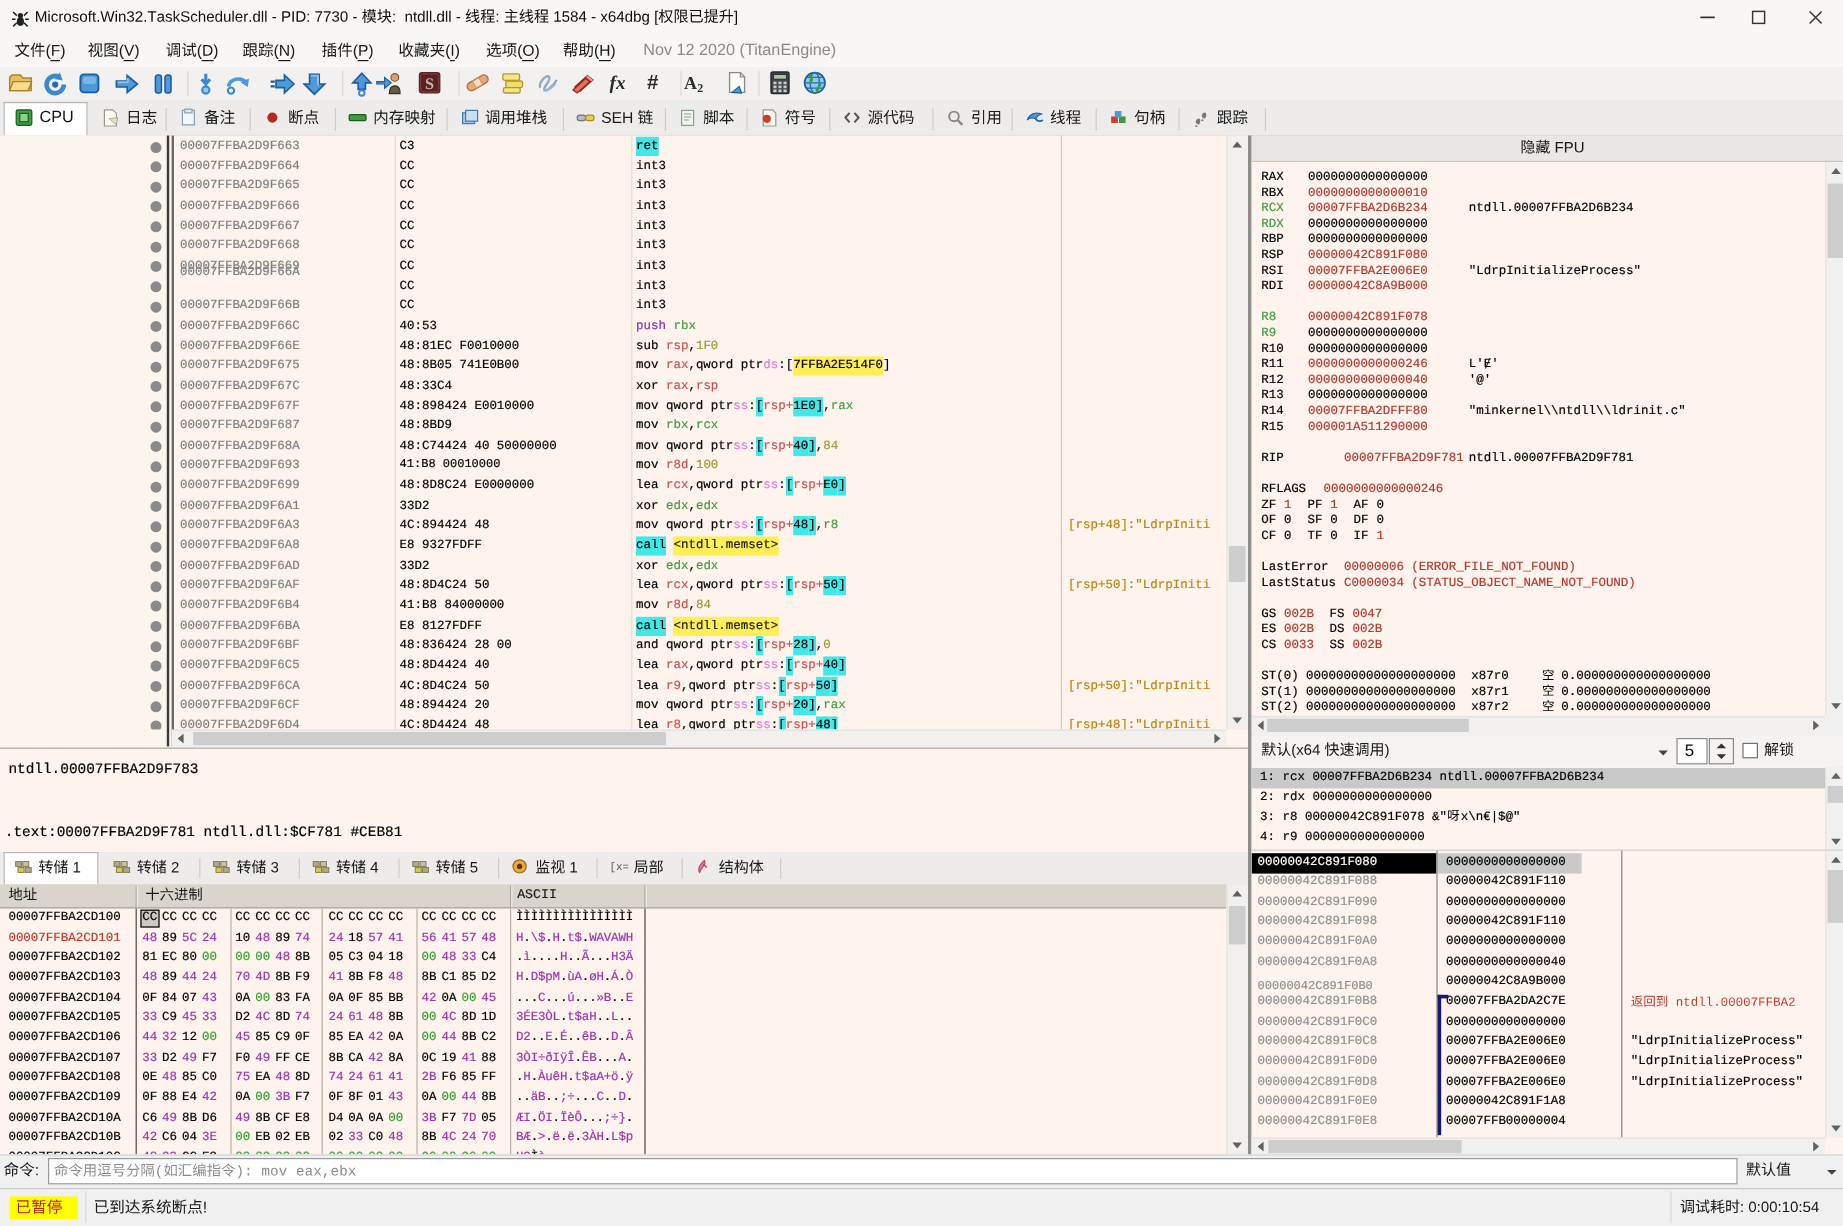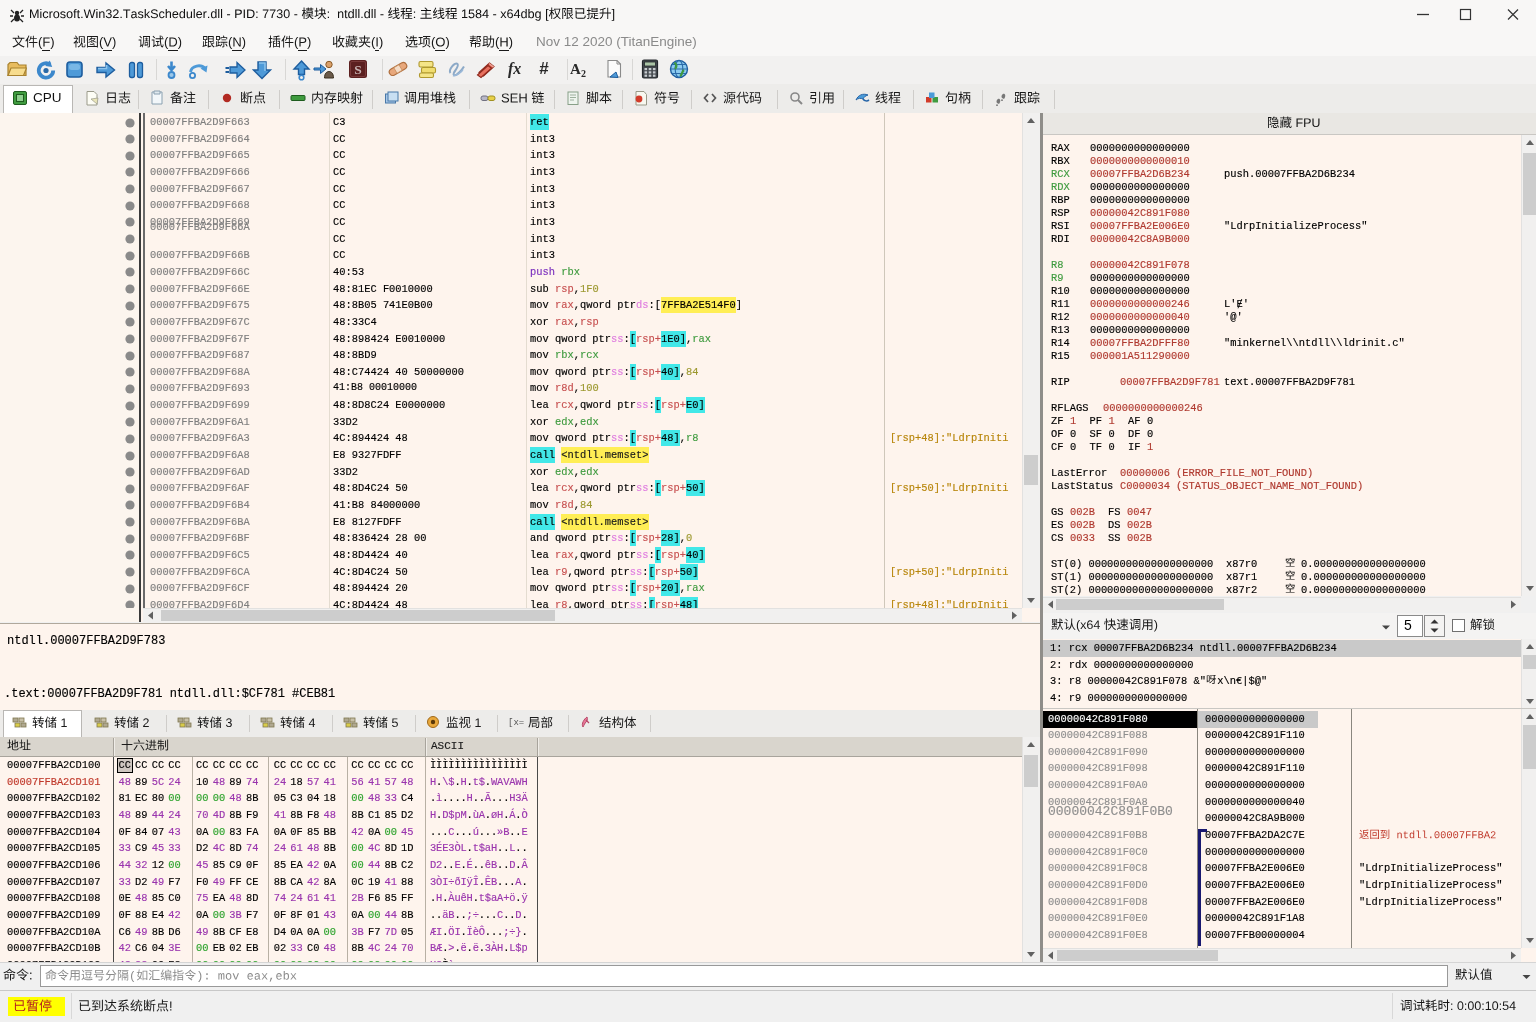--- a/index.html
+++ b/index.html
@@ -533,21 +533,21 @@
 <svg style="position:absolute;left:1267px;top:116px" width="55" height="18" viewBox="0 0 55 18">
     <path d="M6 8.9V10.8C6 11.7 6.2 11.9 7.3 11.9C7.6 11.9 8.9 11.9 9.2 11.9C10 11.9 10.3 11.6 10.4 10.3C10.1 10.3 9.8 10.2 9.6 10C9.6 11 9.5 11.1 9.1 11.1C8.8 11.1 7.6 11.1 7.4 11.1C6.9 11.1 6.8 11 6.8 10.8V8.9ZM4.9 8.9C4.7 9.6 4.3 10.6 3.9 11.2L4.6 11.6C5 11 5.4 9.9 5.6 9.2ZM6.8 8.4C7.5 8.9 8.3 9.6 8.8 10L9.3 9.5C8.9 9 8 8.3 7.3 7.9ZM9.9 9C10.4 9.8 11 10.8 11.2 11.5L12 11.2C11.8 10.5 11.2 9.5 10.6 8.7ZM6.8 0.6C6.3 1.4 5.5 2.5 4.5 3.3C4.7 3.4 5 3.7 5.1 3.9L5.1 3.8V4.3H10.4V5.3H5.4V6H10.4V7.1H5.1V7.9H11.2V3.5H9.1C9.5 3 10 2.4 10.3 1.9L9.8 1.5L9.6 1.5H7.2C7.4 1.3 7.5 1 7.6 0.8ZM5.5 3.5C5.9 3.1 6.3 2.7 6.7 2.2H9.1C8.8 2.7 8.4 3.2 8.1 3.5ZM1 1V12H1.9V1.9H3.5C3.2 2.7 2.9 3.9 2.5 4.8C3.4 5.8 3.7 6.6 3.7 7.3C3.7 7.7 3.6 8 3.4 8.1C3.3 8.2 3.2 8.2 3 8.2C2.8 8.3 2.6 8.2 2.3 8.2C2.4 8.5 2.5 8.8 2.5 9.1C2.8 9.1 3.1 9.1 3.4 9C3.6 9 3.8 8.9 4 8.8C4.4 8.6 4.5 8.1 4.5 7.4C4.5 6.6 4.3 5.7 3.4 4.7C3.8 3.7 4.3 2.4 4.6 1.4L4 1L3.9 1Z M22.9 5.1C22.7 6.2 22.4 7.2 22 8.1C21.8 7.1 21.7 5.8 21.6 4.3H24.4V3.5H23.6L23.9 3.3C23.7 2.9 23.1 2.5 22.7 2.3L22.1 2.7C22.5 2.9 22.9 3.2 23.1 3.5H21.6L21.6 2.7H21.2V2.2H24.3V1.4H21.2V0.5H20.3V1.4H17.1V0.5H16.2V1.4H13.2V2.2H16.2V3H17.1V2.2H20.3V3.1H20.7L20.8 3.5H15.3V5.7H14.3V3.6H13.6V6.9H14.3V6.5H15.3V7V7.5H13V8.3H13.7V8.9C13.7 9.7 13.6 10.8 12.9 11.6C13.1 11.7 13.4 11.9 13.5 12C14.3 11.1 14.4 9.8 14.4 8.9V8.3H15.3C15.2 9.5 15.1 10.7 14.5 11.6C14.7 11.7 15.1 11.9 15.2 12C16 10.6 16.1 8.5 16.1 7V4.3H20.8C20.9 6.3 21.1 7.9 21.4 9.2C21.2 9.6 20.9 9.9 20.6 10.3V9.9H19.2V9H20.5V6.6H19.2V5.8H20.5V5.1H16.8V11.3H17.5V10.6H20.4C20 10.9 19.7 11.2 19.3 11.4C19.5 11.6 19.9 11.9 20 12C20.6 11.5 21.2 10.9 21.7 10.2C22.1 11.4 22.7 12 23.4 12C24.1 12 24.5 11.7 24.6 10C24.4 9.9 24.1 9.8 23.9 9.6C23.9 10.8 23.7 11.2 23.5 11.2C23.1 11.2 22.6 10.6 22.3 9.3C23 8.2 23.4 6.8 23.8 5.3ZM18.5 9.9H17.5V9H18.5ZM18.5 6.6H17.5V5.8H18.5ZM17.5 7.3H19.8V8.4H17.5Z M30.7 3.4V6.6H35.5V7.5H30.7V11H29.5V2.4H35.6V3.4Z M43.8 5Q43.8 6.2 43 6.9Q42.2 7.6 40.8 7.6H38.3V11H37.1V2.4H40.8Q42.2 2.4 43 3.1Q43.8 3.8 43.8 5ZM42.6 5Q42.6 3.3 40.6 3.3H38.3V6.7H40.7Q42.6 6.7 42.6 5Z M48.9 11.1Q47.9 11.1 47.1 10.7Q46.3 10.4 45.8 9.6Q45.4 8.9 45.4 7.9V2.4H46.6V7.8Q46.6 9 47.2 9.6Q47.8 10.2 48.9 10.2Q50.1 10.2 50.7 9.5Q51.3 8.9 51.3 7.7V2.4H52.5V7.8Q52.5 8.8 52.1 9.6Q51.6 10.3 50.8 10.7Q50 11.1 48.9 11.1Z" fill="#1a1a1a"></path>
   </svg>
 <div style="position:absolute;left:1043px;top:135px;width:493px;height:461px;background:#fef4ed"></div>
 <div class="m abs" style="left:1051px;top:142px;font-size:10.4px;color:#000">RAX</div>
 <div class="m abs" style="left:1090px;top:142px;font-size:10.4px;color:#000">0000000000000000</div>
 <div class="m abs" style="left:1051px;top:155px;font-size:10.4px;color:#000">RBX</div>
 <div class="m abs" style="left:1090px;top:155px;font-size:10.4px;color:#b03a30">0000000000000010</div>
 <div class="m abs" style="left:1051px;top:168px;font-size:10.4px;color:#3f9b3f">RCX</div>
 <div class="m abs" style="left:1090px;top:168px;font-size:10.4px;color:#b03a30">00007FFBA2D6B234</div>
-<div class="m abs" style="left:1224px;top:168px;font-size:10.4px;color:#000">push.00007FFBA2D6B234</div>
+<div class="m abs" style="left:1224px;top:168px;font-size:10.4px;color:#000">ntdll.00007FFBA2D6B234</div>
 <div class="m abs" style="left:1051px;top:181px;font-size:10.4px;color:#3f9b3f">RDX</div>
 <div class="m abs" style="left:1090px;top:181px;font-size:10.4px;color:#000">0000000000000000</div>
 <div class="m abs" style="left:1051px;top:194px;font-size:10.4px;color:#000">RBP</div>
 <div class="m abs" style="left:1090px;top:194px;font-size:10.4px;color:#000">0000000000000000</div>
 <div class="m abs" style="left:1051px;top:207px;font-size:10.4px;color:#000">RSP</div>
 <div class="m abs" style="left:1090px;top:207px;font-size:10.4px;color:#b03a30">00000042C891F080</div>
 <div class="m abs" style="left:1051px;top:220px;font-size:10.4px;color:#000">RSI</div>
 <div class="m abs" style="left:1090px;top:220px;font-size:10.4px;color:#b03a30">00007FFBA2E006E0</div>
 <div class="m abs" style="left:1224px;top:220px;font-size:10.4px;color:#000">"LdrpInitializeProcess"</div>
 <div class="m abs" style="left:1051px;top:233px;font-size:10.4px;color:#000">RDI</div>
@@ -566,21 +566,21 @@
 <div class="m abs" style="left:1224px;top:311px;font-size:10.4px;color:#000">'@'</div>
 <div class="m abs" style="left:1051px;top:324px;font-size:10.4px;color:#000">R13</div>
 <div class="m abs" style="left:1090px;top:324px;font-size:10.4px;color:#000">0000000000000000</div>
 <div class="m abs" style="left:1051px;top:337px;font-size:10.4px;color:#000">R14</div>
 <div class="m abs" style="left:1090px;top:337px;font-size:10.4px;color:#b03a30">00007FFBA2DFFF80</div>
 <div class="m abs" style="left:1224px;top:337px;font-size:10.4px;color:#000">"minkernel\\ntdll\\ldrinit.c"</div>
 <div class="m abs" style="left:1051px;top:350px;font-size:10.4px;color:#000">R15</div>
 <div class="m abs" style="left:1090px;top:350px;font-size:10.4px;color:#b03a30">000001A511290000</div>
 <div class="m abs" style="left:1051px;top:376px;font-size:10.4px;color:#000">RIP</div>
 <div class="m abs" style="left:1120px;top:376px;font-size:10.4px;color:#b03a30">00007FFBA2D9F781</div>
-<div class="m abs" style="left:1224px;top:376px;font-size:10.4px;color:#000">text.00007FFBA2D9F781</div>
+<div class="m abs" style="left:1224px;top:376px;font-size:10.4px;color:#000">ntdll.00007FFBA2D9F781</div>
 <div class="m abs" style="left:1051px;top:402px;font-size:10.4px;color:#000">RFLAGS</div>
 <div class="m abs" style="left:1103px;top:402px;font-size:10.4px;color:#b03a30">0000000000000246</div>
 <div class="m abs" style="left:1051px;top:415px;font-size:10.4px;color:#000">ZF</div>
 <div class="m abs" style="left:1070px;top:415px;font-size:10.4px;color:#b03a30">1</div>
 <div class="m abs" style="left:1089.5px;top:415px;font-size:10.4px;color:#000">PF</div>
 <div class="m abs" style="left:1108.5px;top:415px;font-size:10.4px;color:#b03a30">1</div>
 <div class="m abs" style="left:1128.0px;top:415px;font-size:10.4px;color:#000">AF</div>
 <div class="m abs" style="left:1147.0px;top:415px;font-size:10.4px;color:#000">0</div>
 <div class="m abs" style="left:1051px;top:428px;font-size:10.4px;color:#000">OF</div>
 <div class="m abs" style="left:1070px;top:428px;font-size:10.4px;color:#000">0</div>
@@ -837,21 +837,21 @@
 <div class="m abs" style="left:5px;top:20.15px;font-size:10.4px;color:#8f8f8f">00000042C891F088</div>
 <div class="m abs" style="left:162px;top:20.15px;font-size:10.4px;color:#000">00000042C891F110</div>
 <div class="m abs" style="left:5px;top:36.8px;font-size:10.4px;color:#8f8f8f">00000042C891F090</div>
 <div class="m abs" style="left:162px;top:36.8px;font-size:10.4px;color:#000">0000000000000000</div>
 <div class="m abs" style="left:5px;top:53.449999999999996px;font-size:10.4px;color:#8f8f8f">00000042C891F098</div>
 <div class="m abs" style="left:162px;top:53.449999999999996px;font-size:10.4px;color:#000">00000042C891F110</div>
 <div class="m abs" style="left:5px;top:70.1px;font-size:10.4px;color:#8f8f8f">00000042C891F0A0</div>
 <div class="m abs" style="left:162px;top:70.1px;font-size:10.4px;color:#000">0000000000000000</div>
 <div class="m abs" style="left:5px;top:86.75px;font-size:10.4px;color:#8f8f8f">00000042C891F0A8</div>
 <div class="m abs" style="left:162px;top:86.75px;font-size:10.4px;color:#000">0000000000000040</div>
-<div class="m abs" style="left:5px;top:95px;font-size:13px;color:#8f8f8f">00000042C891F0B0</div>
+<div class="m abs" style="left:5px;top:108px;font-size:10px;color:#8f8f8f">00000042C891F0B0</div>
 <div class="m abs" style="left:162px;top:103.4px;font-size:10.4px;color:#000">00000042C8A9B000</div>
 <div class="m abs" style="left:5px;top:120.05000000000001px;font-size:10.4px;color:#8f8f8f">00000042C891F0B8</div>
 <div class="m abs" style="left:162px;top:120.05000000000001px;font-size:10.4px;color:#000">00007FFBA2DA2C7E</div>
 <svg style="position:absolute;left:316px;top:119.55000000000001px" width="165" height="15" viewBox="0 0 165 15">
       <path d="M0.8 1.2C1.3 1.7 1.9 2.4 2.2 2.9L2.9 2.4C2.5 2 1.9 1.3 1.4 0.8ZM2.6 4.3H0.5V5H1.8V8C1.4 8.2 0.9 8.6 0.3 9.1L0.9 9.8C1.3 9.2 1.8 8.6 2.1 8.6C2.4 8.6 2.7 9 3.2 9.2C3.9 9.6 4.8 9.7 6.1 9.7C7.1 9.7 9 9.6 9.8 9.6C9.8 9.4 9.9 9 10 8.8C8.9 8.9 7.3 9 6.1 9C5 9 4 8.9 3.3 8.5C3 8.4 2.8 8.2 2.6 8.1ZM5 4.9C5.5 5.3 6.1 5.8 6.7 6.3C6 6.9 5.2 7.4 4.4 7.7C4.5 7.8 4.8 8.1 4.8 8.3C5.7 8 6.5 7.4 7.2 6.8C7.9 7.3 8.5 7.9 8.8 8.3L9.4 7.7C9 7.3 8.4 6.8 7.8 6.2C8.5 5.4 9 4.4 9.3 3.2L8.9 3.1L8.7 3.1H4.8V1.8C6.5 1.8 8.4 1.5 9.7 1.2L9 0.6C7.9 0.9 5.8 1.1 4 1.2V3.5C4 4.7 3.9 6.5 2.9 7.7C3.1 7.8 3.4 8 3.5 8.1C4.5 6.9 4.7 5.2 4.8 3.8H8.4C8.1 4.5 7.7 5.2 7.2 5.8C6.6 5.3 6.1 4.8 5.6 4.4Z M14.3 4H16.8V6.3H14.3ZM13.6 3.2V7H17.6V3.2ZM11.3 0.8V10H12.1V9.4H19.1V10H20V0.8ZM12.1 8.7V1.6H19.1V8.7Z M27.5 1.3V7.6H28.2V1.3ZM29.5 0.6V8.8C29.5 8.9 29.5 9 29.3 9C29.1 9 28.5 9 27.9 9C28.1 9.2 28.2 9.5 28.2 9.8C29 9.8 29.5 9.7 29.9 9.6C30.2 9.5 30.3 9.3 30.3 8.8V0.6ZM21.4 8.7 21.6 9.5C23 9.2 25 8.8 26.8 8.5L26.8 7.8L24.6 8.2V6.5H26.7V5.8H24.6V4.7H23.9V5.8H21.8V6.5H23.9V8.3ZM22 4.6C22.3 4.5 22.7 4.4 25.9 4.1C26.1 4.4 26.2 4.6 26.3 4.8L26.9 4.4C26.6 3.8 25.9 2.8 25.3 2.1L24.7 2.5C25 2.8 25.3 3.2 25.5 3.5L22.9 3.7C23.3 3.2 23.7 2.5 24.1 1.8H26.9V1.1H21.5V1.8H23.2C22.9 2.5 22.4 3.2 22.3 3.4C22.1 3.6 21.9 3.8 21.8 3.8C21.9 4.1 22 4.4 22 4.6Z M41.8 9.2V5.6Q41.8 4.9 41.6 4.6Q41.3 4.3 40.7 4.3Q40.1 4.3 39.7 4.7Q39.3 5.2 39.3 6V9.2H38.4V4.8Q38.4 3.9 38.4 3.7H39.2Q39.2 3.7 39.2 3.8Q39.2 3.9 39.2 4.1Q39.2 4.2 39.3 4.6H39.3Q39.8 3.6 41 3.6Q41.9 3.6 42.3 4Q42.8 4.5 42.8 5.5V9.2Z M44.6 4.4V3.7H45.5L45.8 2.2H46.4V3.7H48.6V4.4H46.4V7.7Q46.4 8.1 46.6 8.3Q46.8 8.5 47.3 8.5Q48 8.5 48.8 8.3V9Q48 9.2 47.1 9.2Q46.3 9.2 45.9 8.9Q45.5 8.5 45.5 7.8V4.4Z M54.3 8.3Q54.1 8.8 53.6 9Q53.2 9.3 52.6 9.3Q51.6 9.3 51.1 8.6Q50.6 7.9 50.6 6.5Q50.6 3.6 52.6 3.6Q53.2 3.6 53.6 3.8Q54.1 4 54.3 4.5H54.3L54.3 3.7V1.6H55.2V8Q55.2 8.9 55.3 9.2H54.4Q54.4 9.1 54.3 8.8Q54.3 8.5 54.3 8.3ZM51.6 6.4Q51.6 7.5 51.9 8.1Q52.2 8.6 52.9 8.6Q53.6 8.6 54 8Q54.3 7.5 54.3 6.3Q54.3 5.2 54 4.7Q53.6 4.3 52.9 4.3Q52.2 4.3 51.9 4.8Q51.6 5.3 51.6 6.4Z M60.4 8.4 61.8 8.4V9.2L60 9.1Q59.4 9 59.1 8.7Q59 8.5 59 7.8V2.3H57.5V1.6H59.9V7.9Q59.9 8.2 60 8.3Q60.1 8.4 60.4 8.4ZM60.4 8.4ZM59.9 7.9ZM60 9.2ZM59 8.4V7.8Z M66.6 8.4 68.1 8.4V9.2L66.2 9.1Q65.6 9 65.4 8.7Q65.2 8.5 65.2 7.8V2.3H63.8V1.6H66.1V7.9Q66.1 8.2 66.3 8.3Q66.4 8.4 66.6 8.4ZM66.7 8.4ZM66.1 7.9ZM66.2 9.2ZM65.2 8.4V7.8Z M71.2 9.2V7.6H72.4V9.2Z M80.5 5.7Q80.5 7.4 79.9 8.3Q79.2 9.3 78 9.3Q76.8 9.3 76.1 8.4Q75.5 7.5 75.5 5.7Q75.5 4 76.1 3.1Q76.7 2.2 78 2.2Q79.3 2.2 79.9 3.1Q80.5 4 80.5 5.7ZM79.6 5.7Q79.6 4.3 79.2 3.6Q78.8 2.9 78 2.9Q77.2 2.9 76.8 3.6Q76.4 4.2 76.4 5.7Q76.4 7.2 76.8 7.8Q77.2 8.5 78 8.5Q78.8 8.5 79.2 7.8Q79.6 7.1 79.6 5.7ZM77.4 6.3V5.1H78.6V6.3Z M86.7 5.7Q86.7 7.4 86.1 8.3Q85.5 9.3 84.2 9.3Q83 9.3 82.4 8.4Q81.8 7.5 81.8 5.7Q81.8 4 82.4 3.1Q83 2.2 84.3 2.2Q85.5 2.2 86.1 3.1Q86.7 4 86.7 5.7ZM85.8 5.7Q85.8 4.3 85.4 3.6Q85.1 2.9 84.3 2.9Q83.4 2.9 83.1 3.6Q82.7 4.2 82.7 5.7Q82.7 7.2 83.1 7.8Q83.4 8.5 84.2 8.5Q85 8.5 85.4 7.8Q85.8 7.1 85.8 5.7ZM83.6 6.3V5.1H84.8V6.3Z M93 5.7Q93 7.4 92.3 8.3Q91.7 9.3 90.5 9.3Q89.2 9.3 88.6 8.4Q88 7.5 88 5.7Q88 4 88.6 3.1Q89.2 2.2 90.5 2.2Q91.8 2.2 92.4 3.1Q93 4 93 5.7ZM92 5.7Q92 4.3 91.7 3.6Q91.3 2.9 90.5 2.9Q89.7 2.9 89.3 3.6Q88.9 4.2 88.9 5.7Q88.9 7.2 89.3 7.8Q89.7 8.5 90.5 8.5Q91.3 8.5 91.7 7.8Q92 7.1 92 5.7ZM89.9 6.3V5.1H91.1V6.3Z M99.2 5.7Q99.2 7.4 98.6 8.3Q97.9 9.3 96.7 9.3Q95.5 9.3 94.9 8.4Q94.2 7.5 94.2 5.7Q94.2 4 94.8 3.1Q95.4 2.2 96.7 2.2Q98 2.2 98.6 3.1Q99.2 4 99.2 5.7ZM98.3 5.7Q98.3 4.3 97.9 3.6Q97.6 2.9 96.7 2.9Q95.9 2.9 95.5 3.6Q95.2 4.2 95.2 5.7Q95.2 7.2 95.5 7.8Q95.9 8.5 96.7 8.5Q97.5 8.5 97.9 7.8Q98.3 7.1 98.3 5.7ZM96.1 6.3V5.1H97.3V6.3Z M105.3 3Q102.9 6.5 102.9 9.2H101.9Q101.9 7.8 102.5 6.3Q103.2 4.7 104.4 3H100.7V2.3H105.3Z M108 3.1V5.6H111.5V6.4H108V9.2H107.1V2.3H111.6V3.1Z M114.3 3.1V5.6H117.7V6.4H114.3V9.2H113.3V2.3H117.8V3.1Z M124.4 7.2Q124.4 8.1 123.7 8.6Q123 9.2 121.8 9.2H119.4V2.3H121.5Q124 2.3 124 4Q124 4.6 123.6 5Q123.3 5.4 122.6 5.5Q123.5 5.6 124 6.1Q124.4 6.5 124.4 7.2ZM123 4.1Q123 3.5 122.6 3.3Q122.3 3.1 121.5 3.1H120.4V5.2H121.5Q123 5.2 123 4.1ZM123.4 7.1Q123.4 6.6 123 6.3Q122.5 5.9 121.6 5.9H120.4V8.4H121.7Q122.6 8.4 123 8.1Q123.4 7.8 123.4 7.1Z M130.1 9.2 129.4 7.2H126.5L125.8 9.2H124.8L127.4 2.3H128.5L131.1 9.2ZM127.9 3 127.9 3.2 127.5 4.3 126.8 6.5H129.1L128.2 3.9Z M131.8 9.2V8.6Q132 8 132.6 7.4Q133.1 6.9 134 6.2Q134.8 5.5 135.2 5Q135.5 4.6 135.5 4.1Q135.5 3.6 135.2 3.3Q134.8 2.9 134.2 2.9Q133.6 2.9 133.2 3.3Q132.9 3.6 132.8 4.2L131.9 4.1Q132 3.2 132.6 2.7Q133.2 2.2 134.2 2.2Q135.2 2.2 135.8 2.7Q136.4 3.2 136.4 4.1Q136.4 4.6 136.1 5.2Q135.7 5.8 134.9 6.4Q133.9 7.3 133.5 7.6Q133.1 8 132.9 8.4H136.6V9.2Z" fill="#c0392b"></path>
     </svg>
 <div class="m abs" style="left:5px;top:136.70000000000002px;font-size:10.4px;color:#8f8f8f">00000042C891F0C0</div>
 <div class="m abs" style="left:162px;top:136.70000000000002px;font-size:10.4px;color:#000">0000000000000000</div>
 <div class="m abs" style="left:5px;top:153.35000000000002px;font-size:10.4px;color:#8f8f8f">00000042C891F0C8</div>
 <div class="m abs" style="left:162px;top:153.35000000000002px;font-size:10.4px;color:#000">00007FFBA2E006E0</div>

